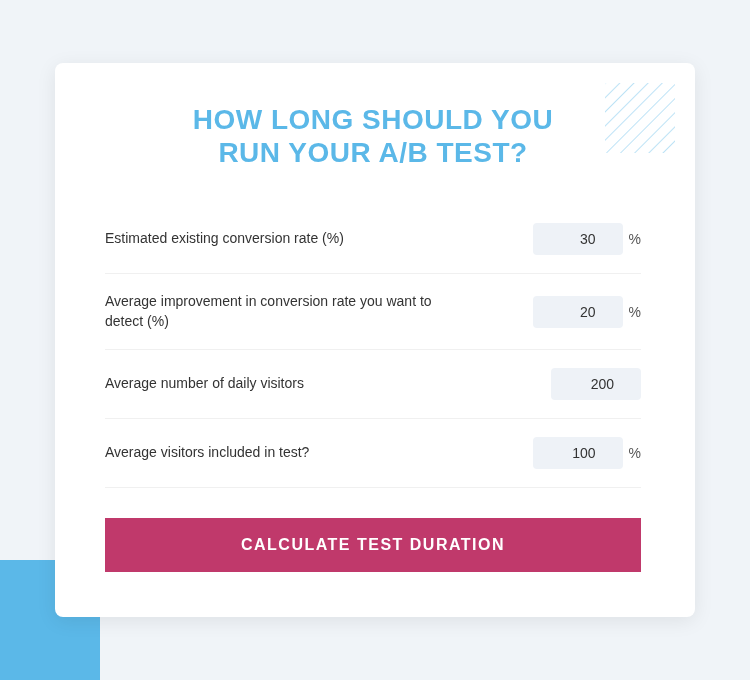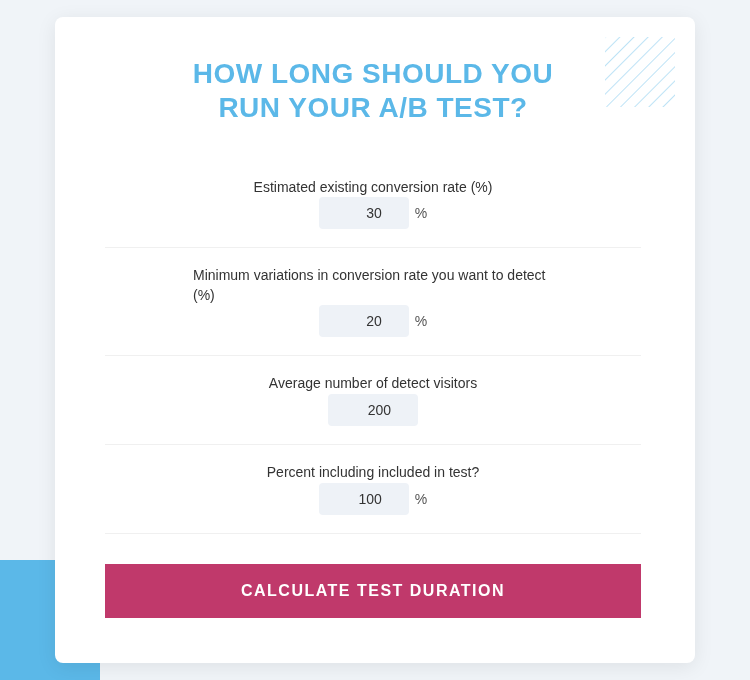--- a/index.html
+++ b/index.html
@@ -64,21 +64,20 @@
       text-transform: uppercase;
       letter-spacing: 0.5px;
     }
 
     .form-row {
       display: flex;
       align-items: center;
       justify-content: space-between;
       padding: 18px 0;
       border-bottom: 1px solid #f0f0f0;
-      flex-direction: column;
     }
 
     .form-row:last-of-type {
       border-bottom: 1px solid #f0f0f0;
     }
 
     .field-label {
       font-size: 14px;
       color: #333;
       font-weight: 500;
@@ -155,37 +154,37 @@
 
     <div class="form-row">
       <label class="field-label">Estimated existing conversion rate (%)</label>
       <div class="input-group">
         <input class="field-input" type="number" value="30" style="">
         <span class="percent-sign">%</span>
       </div>
     </div>
 
     <div class="form-row">
-      <label class="field-label">Minimum variations in conversion rate you want to detect (%)</label>
+      <label class="field-label">Average improvement in conversion rate you want to detect (%)</label>
       <div class="input-group">
         <input class="field-input" type="number" value="20" style="">
         <span class="percent-sign">%</span>
       </div>
     </div>
 
 
     <div class="form-row">
-      <label class="field-label">Average number of detect visitors</label>
+      <label class="field-label">Average number of daily visitors</label>
       <div class="input-group">
         <input class="field-input" type="number" value="200" style="">
       </div>
     </div>
 
     <div class="form-row">
-      <label class="field-label">Percent including included in test?</label>
+      <label class="field-label">Average visitors included in test?</label>
       <div class="input-group">
         <input class="field-input" type="number" value="100" style="">
         <span class="percent-sign">%</span>
       </div>
     </div>
 
   </div>
 
   <button class="calculate-btn">CALCULATE TEST DURATION</button>
 

